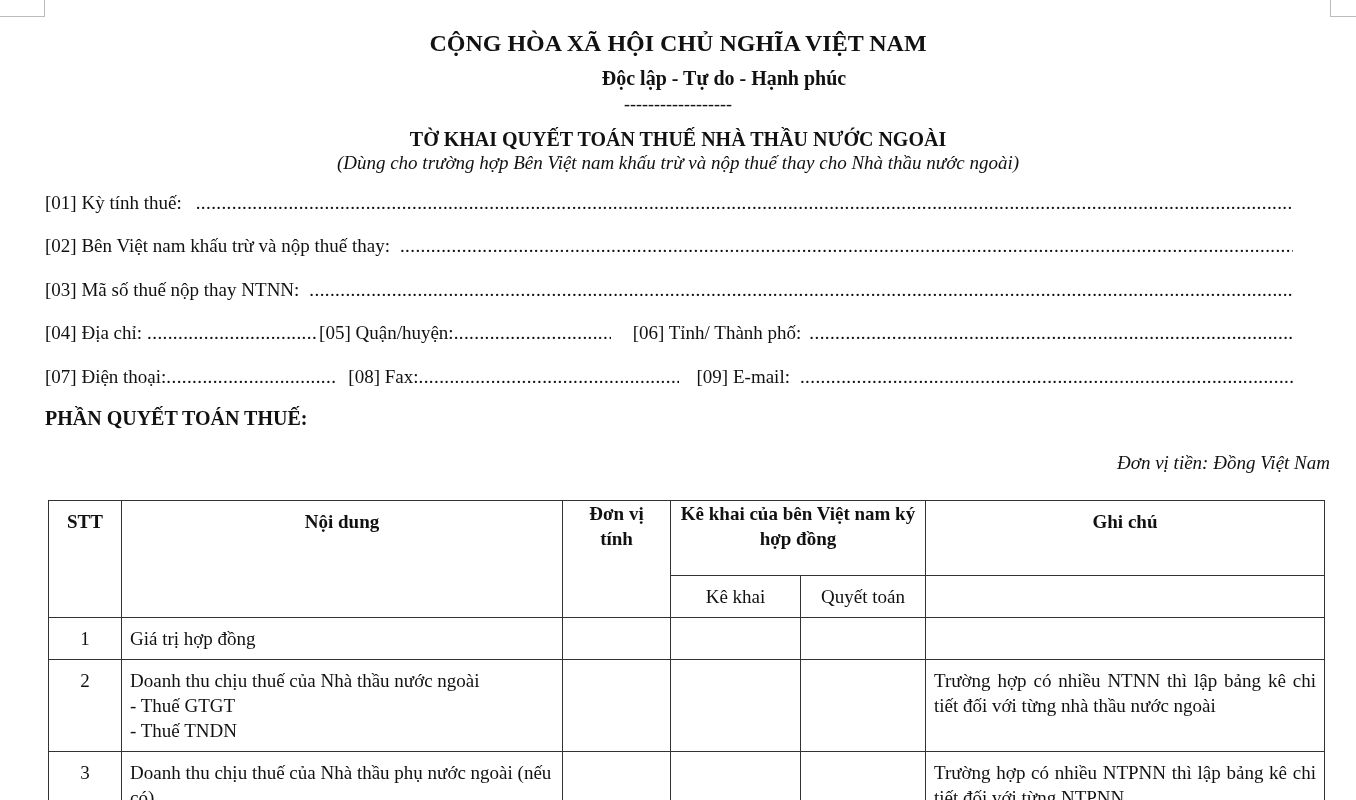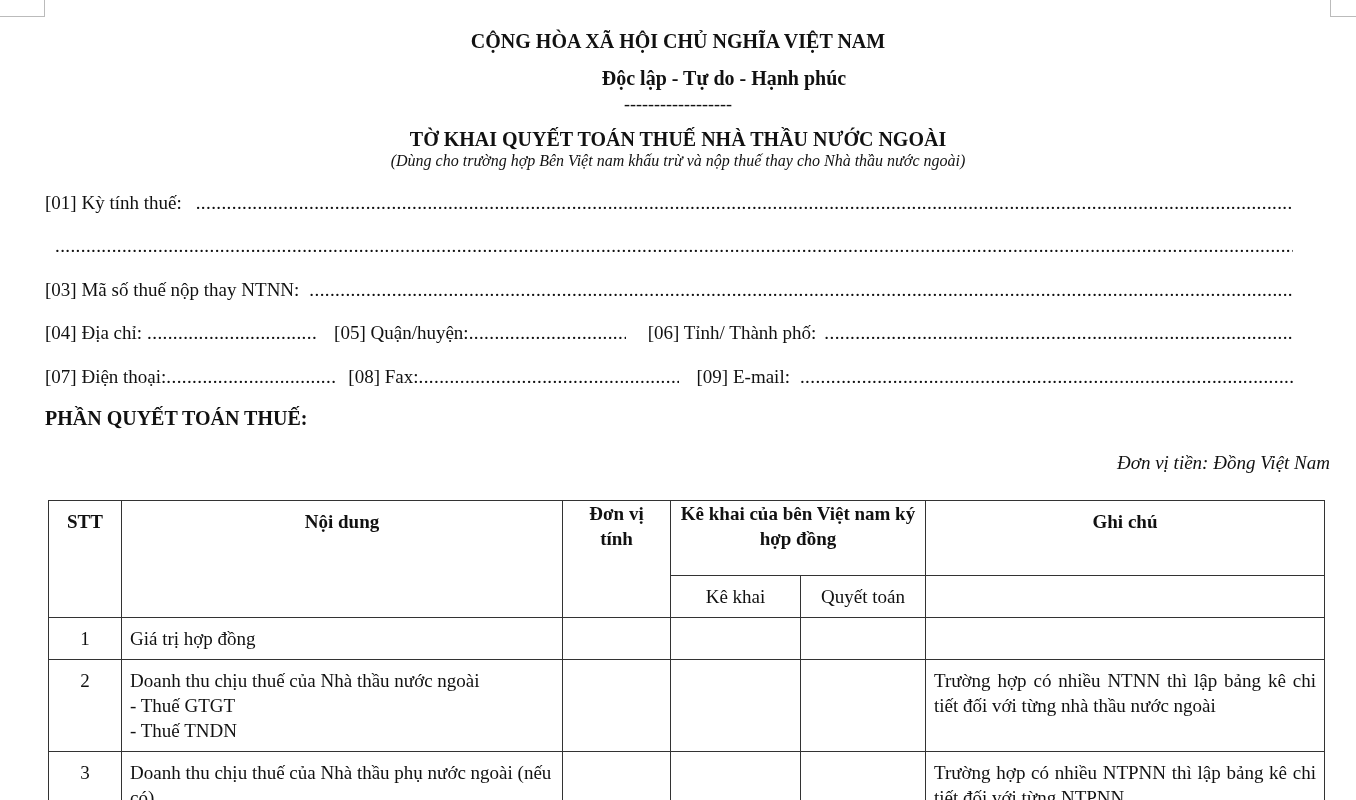--- a/index.html
+++ b/index.html
@@ -3,25 +3,25 @@
 <meta charset="utf-8">
 <style>
   html, body { margin:0; padding:0; background:#fff; }
   body { width:1356px; height:800px; overflow:hidden; position:relative;
          font-family:"Liberation Serif", serif; color:#111; font-size:19px; }
   .corner-tl { position:absolute; left:0; top:0; width:44px; height:16px;
                border-right:1px solid #bbb; border-bottom:1px solid #bbb; }
   .corner-tr { position:absolute; left:1330px; top:0; width:26px; height:16px;
                border-left:1px solid #bbb; border-bottom:1px solid #bbb; }
   .center { position:absolute; left:0; width:1356px; text-align:center; }
-  .h1 { top:30px; font-weight:bold; font-size:20px; }
+  .h1 { top:30px; font-weight:bold; font-size:24px; }
   .h2 { top:67px; font-weight:bold; font-size:20px;margin-left:46px; }
   .dash { top:94px; font-size:18px; letter-spacing:0px; }
   .title { top:128px; font-weight:bold; font-size:20px; }
-  .subtitle { top:152px; font-style:italic; font-size:16px; }
+  .subtitle { top:152px; font-style:italic; font-size:19px; }
   .field { position:absolute; left:45px; width:1248px; display:flex; white-space:nowrap; font-size:19px; }
   .field .lbl { flex:none; }
   .field .dots { flex:1; overflow:hidden; margin-left:4px; }
   .field .dots::after { content:"........................................................................................................................................................................................................................................................................................................................................................................................................................................"; letter-spacing:0.4px; }
   .seg { flex:none; }
   .fixdots { flex:none; overflow:hidden; }
   .fixdots::after { content:"................................................................................................................................"; letter-spacing:0.4px; }
   .section { position:absolute; left:45px; top:407px; font-weight:bold; font-size:20px; }
   .unit { position:absolute; right:26px; top:452px; font-style:italic; font-size:19px; }
   table { position:absolute; left:48px; top:500px; border-collapse:collapse; font-size:19px; }
@@ -41,30 +41,31 @@
 <div class="center h2">Độc lập - Tự do - Hạnh phúc</div>
 <div class="center dash">------------------</div>
 <div class="center title">TỜ KHAI QUYẾT TOÁN THUẾ NHÀ THẦU NƯỚC NGOÀI</div>
 <div class="center subtitle">(Dùng cho trường hợp Bên Việt nam khấu trừ và nộp thuế thay cho Nhà thầu nước ngoài)</div>
 
 <div class="field" style="top:192px">
   <span class="lbl">[01]  Kỳ tính thuế:</span>
   <span class="dots" style="margin-left:14px"></span>
 </div>
 <div class="field" style="top:235px">
+  <span class="lbl">[02] Bên Việt nam khấu trừ và nộp thuế thay:</span>
   <span class="dots" style="margin-left:10px"></span>
 </div>
 <div class="field" style="top:279px">
   <span class="lbl">[03] Mã số thuế nộp thay NTNN:</span>
   <span class="dots" style="margin-left:10px"></span>
 </div>
 <div class="field" style="top:322px">
   <span class="seg">[04] Địa chỉ:</span>
   <span class="fixdots" style="width:170px;margin-left:5px"></span>
-  <span class="seg" style="margin-left:17px">[05] Quận/huyện:</span>
+  <span class="seg" style="margin-left:2px">[05] Quận/huyện:</span>
   <span class="fixdots" style="width:157px"></span>
   <span class="seg" style="margin-left:22px">[06] Tỉnh/ Thành phố:</span>
   <span class="dots" style="margin-left:8px"></span>
 </div>
 <div class="field" style="top:366px">
   <span class="seg">[07] Điện thoại:</span>
   <span class="fixdots" style="width:170px"></span>
   <span class="seg" style="margin-left:12px">[08] Fax:</span>
   <span class="fixdots" style="width:260px"></span>
   <span class="seg" style="margin-left:18px">[09] E-mail:</span>

